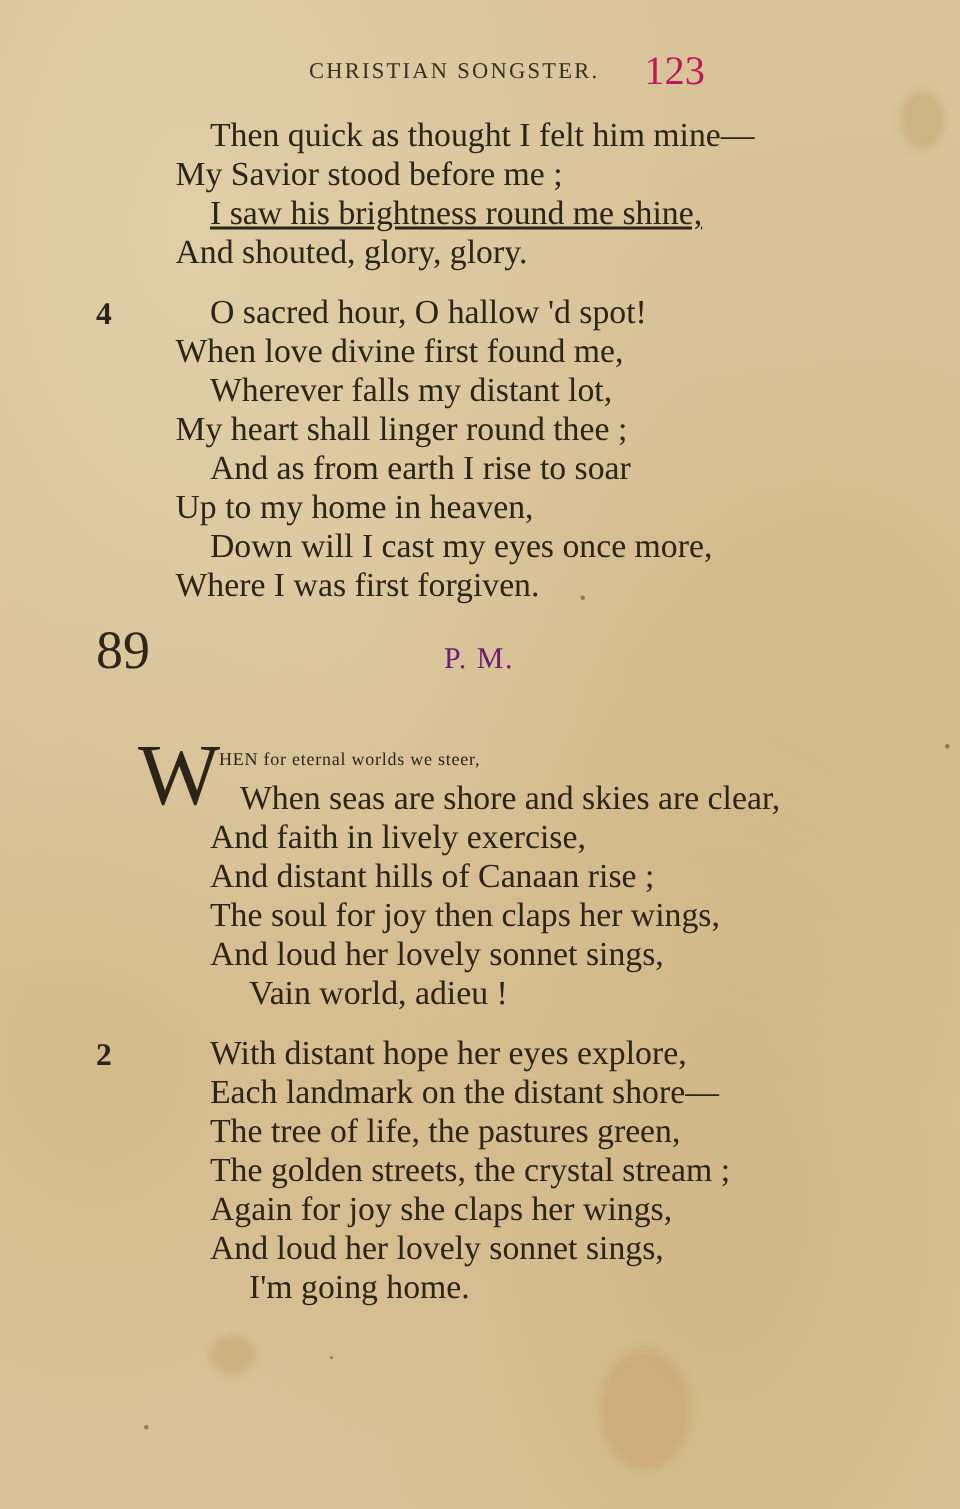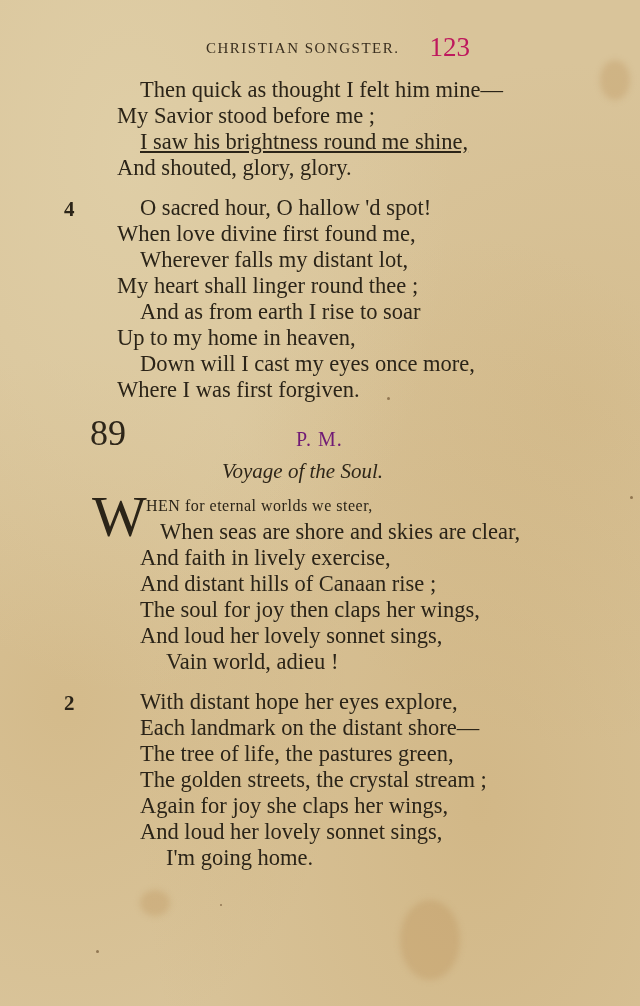--- a/index.html
+++ b/index.html
@@ -39,38 +39,38 @@
   .base { left: 92px; margin-left: 48px; }
   .indent-refrain { left: 166px; }
   .verse-num {
     position: absolute; left: 64px;
     font-family: "Liberation Serif", serif; font-weight: bold;
     font-size: 21px; color: #2b2418;
   }
   .hymn-number {
     position: absolute; left: 64px; top: 412px;
     font-family: "Liberation Serif", serif;
-    font-size: 36px; color: #2e2619; margin-left: 26px;
+    font-size: 36px; color: #2e2619;
   }
   .meter {
     position: absolute; left: 296px; top: 428px;
     font-family: "Liberation Serif", serif;
     font-size: 20px; letter-spacing: 1px; color: #701a75;
   }
   .hymn-title {
     position: absolute; left: 222px; top: 459px;
     font-family: "Liberation Serif", serif; font-style: italic;
     font-size: 21px; color: #2e2619;
   }
   .drop-cap {
     position: absolute; left: 92px; top: 488px;
     font-family: "Liberation Serif", serif;
     font-size: 58px; line-height: 58px; color: #2b2418;
   }
-  .smallcaps-first { font-size: 16px; letter-spacing: 0.5px; }
+  .smallcaps-first { font-size: 12px; letter-spacing: 0.5px; }
   .speck { position: absolute; border-radius: 50%; background: rgba(90,60,30,0.55); }
   .stain { position: absolute; border-radius: 50%; background: rgba(180,130,70,0.25); filter: blur(3px); }
 </style>
 </head>
 <body>
 
 <div class="page">
 
   <div class="stain" style="left:140px;top:890px;width:30px;height:26px;"></div>
   <div class="stain" style="left:400px;top:900px;width:60px;height:80px;"></div>
@@ -99,21 +99,20 @@
     <div class="line base" style="top:247px;">Wherever falls my distant lot,</div>
     <div class="line indent1" style="top:273px;">My heart shall linger round thee ;</div>
     <div class="line base" style="top:299px;">And as from earth I rise to soar</div>
     <div class="line indent1" style="top:325px;">Up to my home in heaven,</div>
     <div class="line base" style="top:351px;">Down will I cast my eyes once more,</div>
     <div class="line indent1" style="top:377px;">Where I was first forgiven.</div>
   </div>
 
   <div class="hymn-number">89</div>
   <div class="meter">P. M.</div>
-  <div class="hymn-title">Voyage of the Soul.</div>
 
   <div>
     <span class="drop-cap">W</span>
     <div class="line smallcaps-first" style="left:146px;top:493px;">HEN for eternal worlds we steer,</div>
     <div class="line" style="left:160px;top:519px;">When seas are shore and skies are clear,</div>
     <div class="line base" style="top:545px;">And faith in lively exercise,</div>
     <div class="line base" style="top:571px;">And distant hills of Canaan rise ;</div>
     <div class="line base" style="top:597px;">The soul for joy then claps her wings,</div>
     <div class="line base" style="top:623px;">And loud her lovely sonnet sings,</div>
     <div class="line indent-refrain" style="top:649px;font-family:Liberation Serif, serif;">Vain world, adieu !</div>

